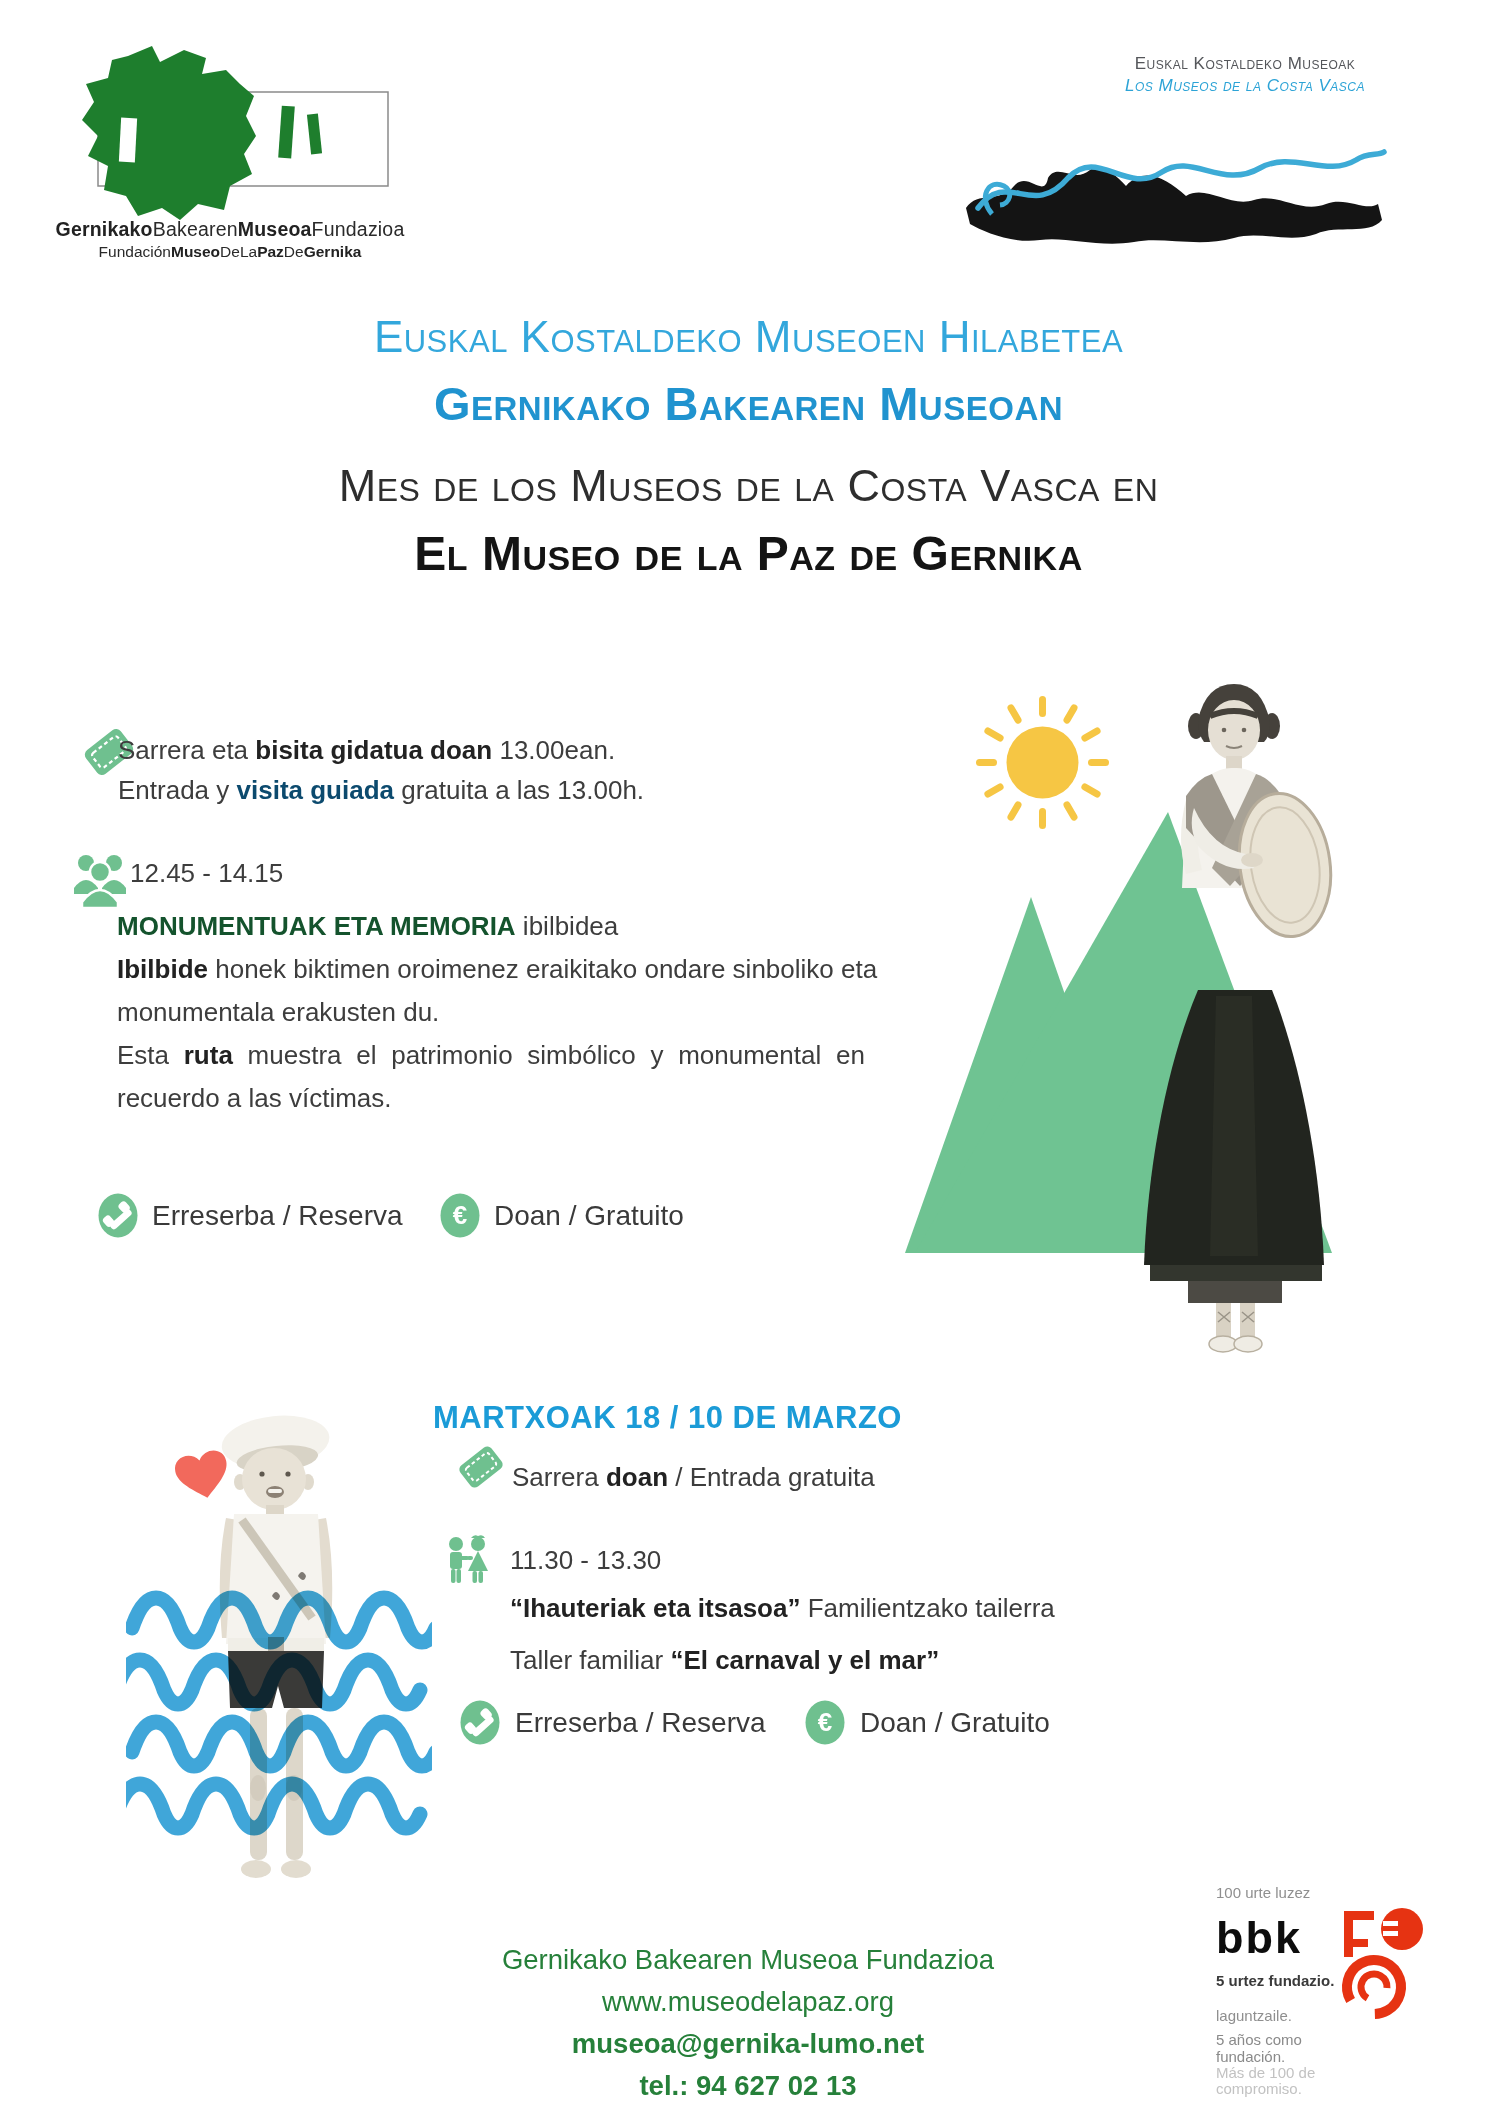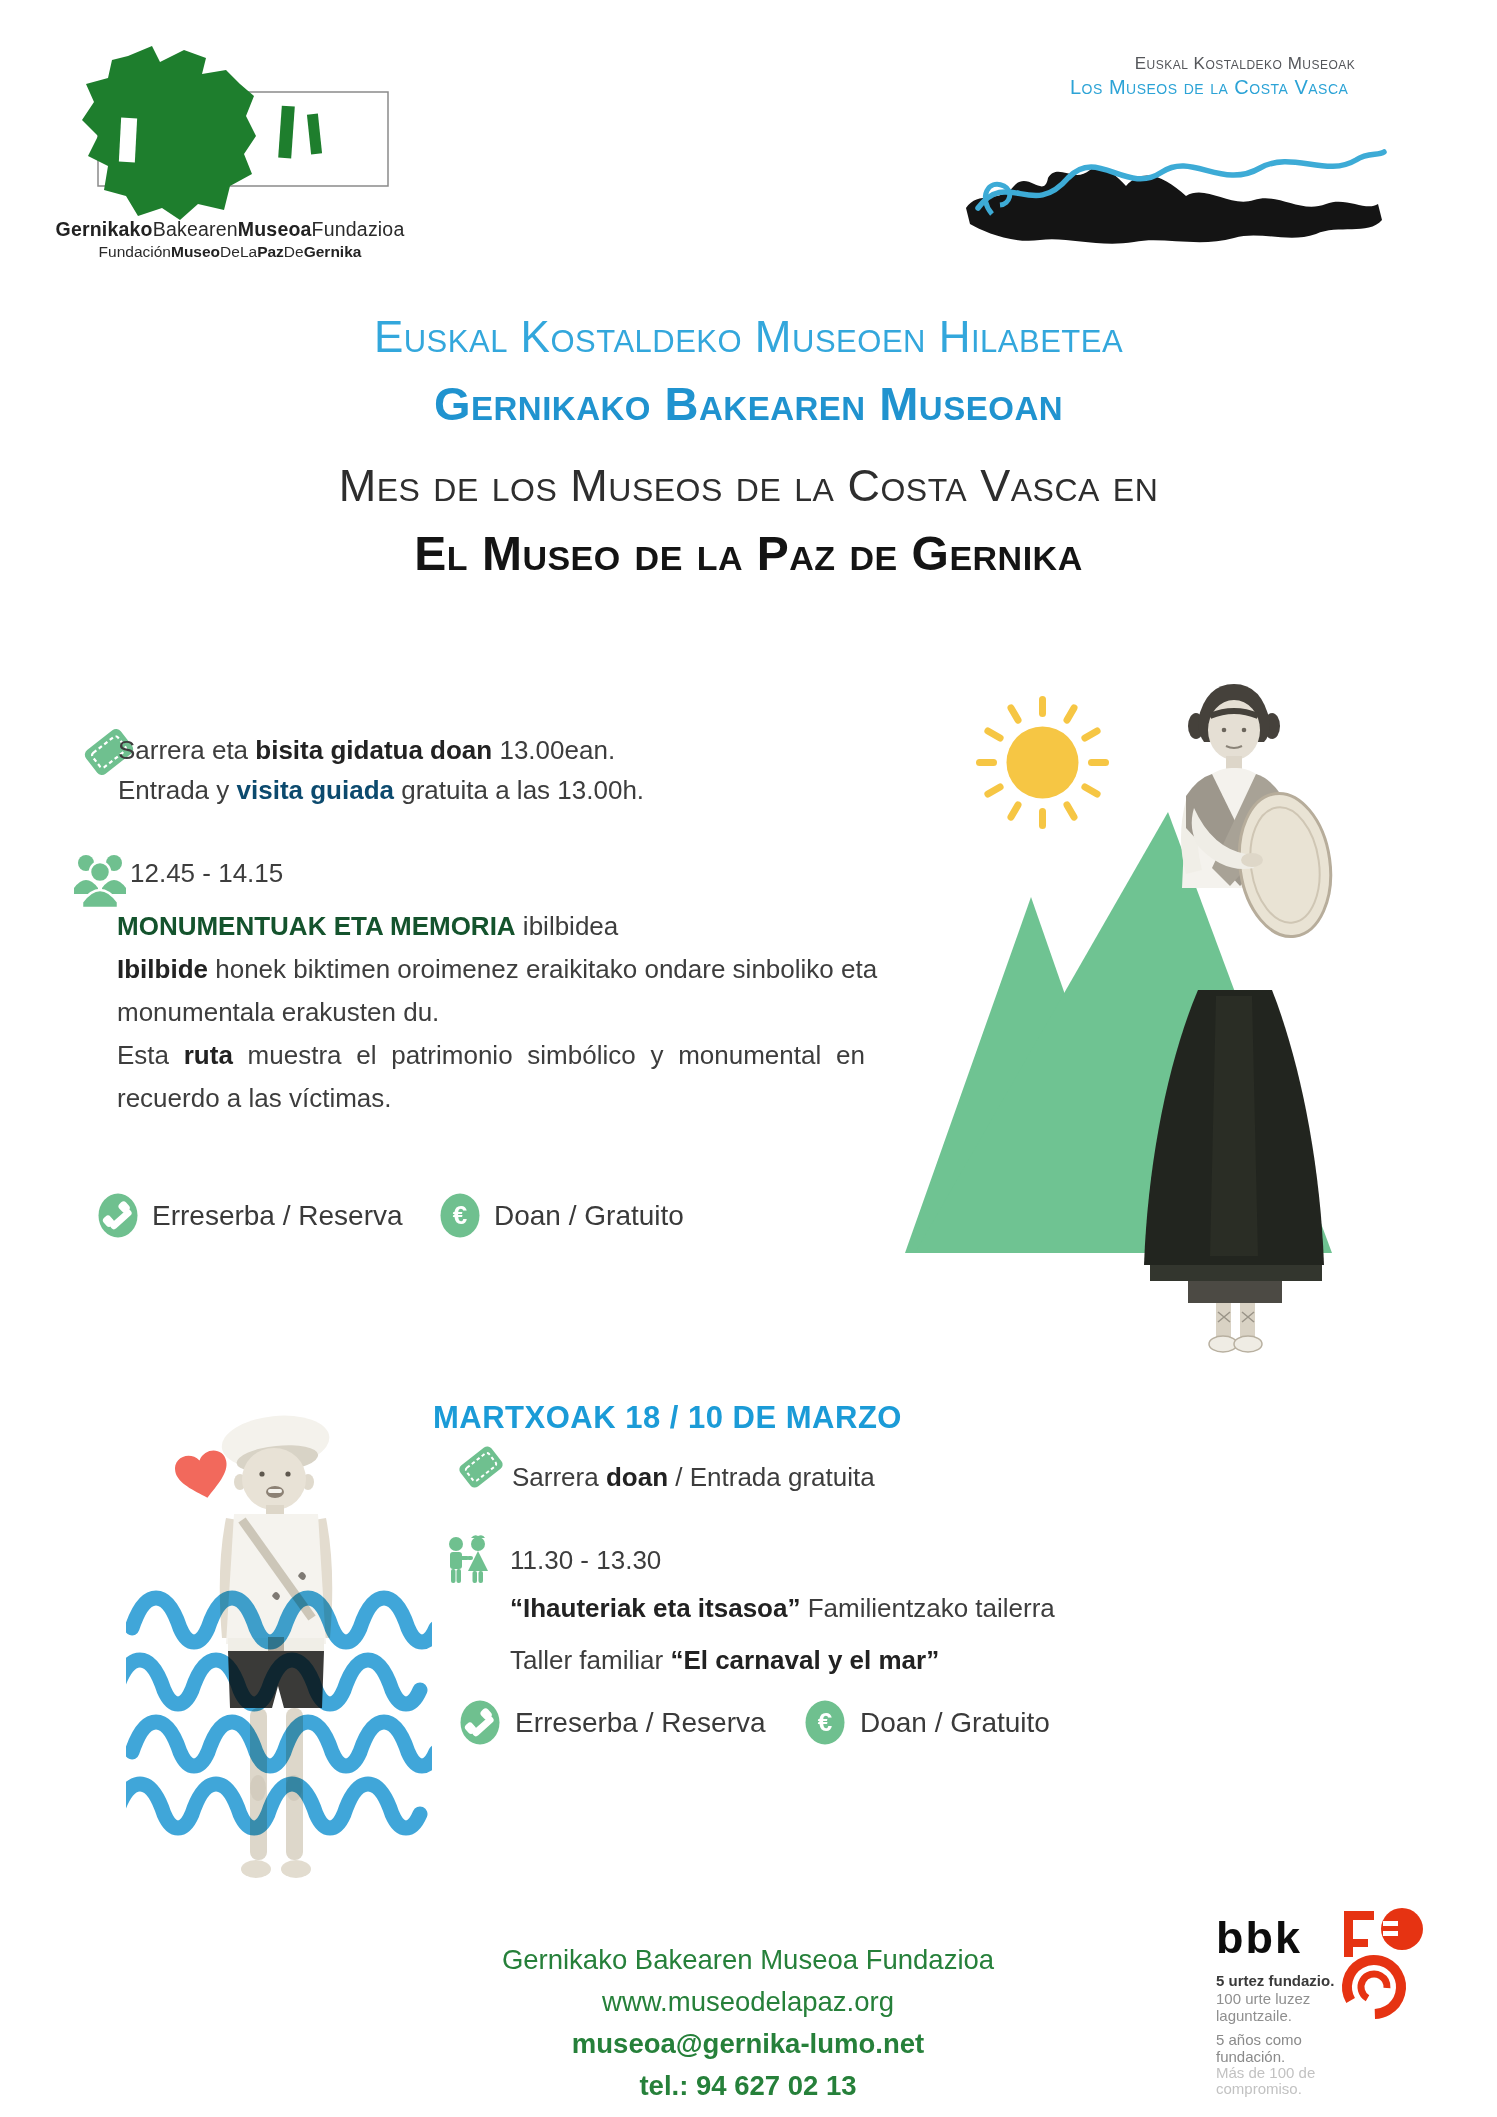--- a/index.html
+++ b/index.html
@@ -5,21 +5,21 @@
   html,body{margin:0;padding:0;background:#ffffff;}
   .page{position:relative;width:1497px;height:2117px;background:#fff;overflow:hidden;
         font-family:"Liberation Sans",sans-serif;color:#3d3d3d;}
   .abs{position:absolute;}
   .sc{font-variant:small-caps;}
   
   .peace-logo-art{left:68px;top:40px;}
   .peace-logo-l1{left:50px;top:218px;width:360px;font-size:19.5px;color:#2a2a2a;text-align:center;letter-spacing:.2px;}
   .peace-logo-l2{left:50px;top:243px;width:360px;font-size:15.5px;color:#2a2a2a;text-align:center;}
   .coast-logo-l1{left:1070px;top:54px;width:350px;font-size:17px;color:#54565a;text-align:center;letter-spacing:.5px;}
-  .coast-logo-l2{left:1070px;top:76px;width:350px;font-size:20px;color:#2ca3d6;text-align:left;letter-spacing:.5px;}
+  .coast-logo-l2{left:1070px;top:76px;width:350px;font-size:17px;color:#2ca3d6;text-align:center;letter-spacing:.5px;font-style:italic;}
   .coast-logo-art{left:948px;top:112px;}
   
   .t{left:0;width:1497px;text-align:center;letter-spacing:.5px;}
   .t1{top:312px;font-size:44px;color:#33a7dc;}
   .t2{top:376px;font-size:47px;color:#2093cf;font-weight:700;}
   .t3{top:460px;font-size:45px;color:#2e2e2e;}
   .t4{top:526px;font-size:48px;color:#141414;font-weight:700;}
   
   .sec-h{font-size:31px;font-weight:700;color:#1b9bd7;letter-spacing:.5px;}
   .h9{left:80px;top:636px;}
@@ -60,21 +60,21 @@
   .footer-line{left:348px;width:800px;text-align:center;font-size:27.5px;color:#26803a;}
   .f1{top:1944px;}
   .f2{top:1986px;}
   .f3{top:2028px;font-weight:700;}
   .f4{top:2070px;font-weight:700;}
   
   .bbk-word{left:1216px;top:1912px;font-size:45px;font-weight:700;color:#0d0d0d;letter-spacing:2px;}
   .bbk-art{left:1326px;top:1905px;}
   .sp{left:1216px;width:160px;font-size:15px;line-height:17px;}
   .sp-eu1{top:1972px;font-weight:700;color:#3a3a3a;}
-  .sp-eu2{top:1990px;color:#8f8f8f;}
+  .sp-eu2{top:1884px;color:#8f8f8f;}
   .sp-eu3{top:2007px;color:#8f8f8f;}
   .sp-es1{top:2031px;color:#8a8a8a;}
   .sp-es2{top:2048px;color:#8a8a8a;}
   .sp-es3{top:2064px;color:#c2c2c2;}
   .sp-es4{top:2080px;color:#c2c2c2;}
 </style>
 </head>
 <body>
 
 <div class="page">

